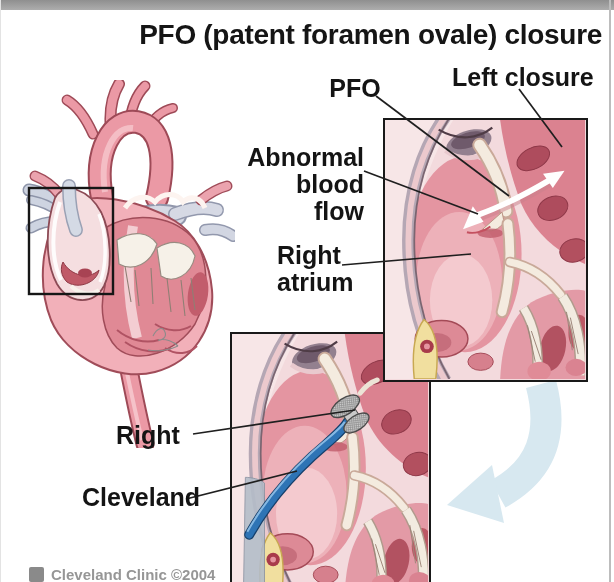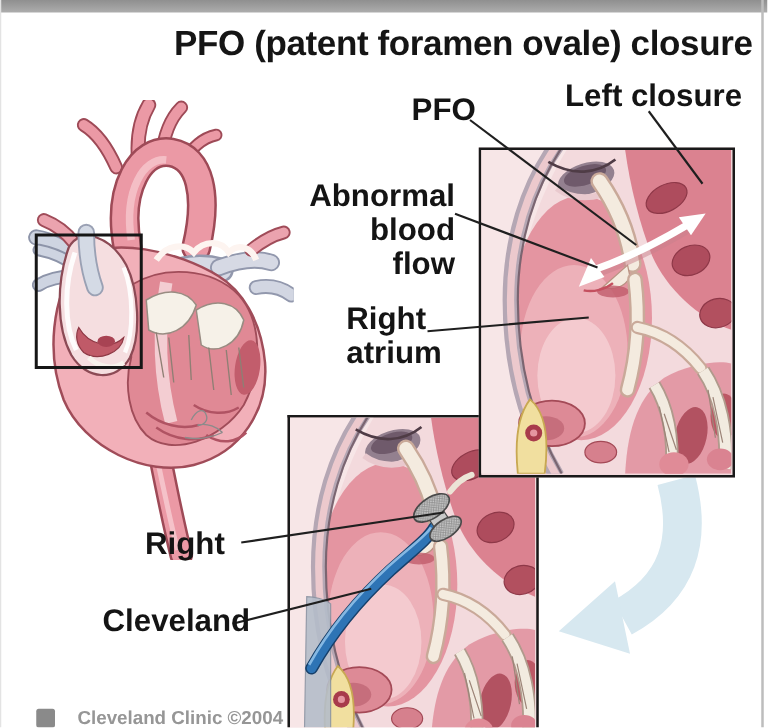--- a/index.html
+++ b/index.html
@@ -25,21 +25,21 @@
 
   #heart-fig{left:5px;top:80px;z-index:1}
   #step-arrow{left:430px;top:378px;z-index:1}
 
   .panel{position:absolute;background:#f3dadd;border:2.5px solid #191919;overflow:hidden;box-sizing:border-box}
   #panel-top{left:383px;top:118px;width:205px;height:264px;z-index:3}
   #panel-bottom{left:230px;top:332px;width:201px;height:250px;z-index:2;border-bottom:none}
 
   #leader-svg{left:0;top:0;z-index:5;pointer-events:none}
 
-  #credit{left:29px;top:566px;display:flex;align-items:center;gap:18px;z-index:6;position:absolute}
+  #credit{left:29px;top:566px;display:flex;align-items:center;gap:7px;z-index:6;position:absolute}
   #credit .mark{width:15px;height:15px;background:#8a8a8a;border-radius:2px}
   #credit .txt{font-size:15px;font-weight:bold;color:#969696;white-space:nowrap}
 </style>
 </head>
 <body>
 
 <svg width="0" height="0" style="position:absolute" aria-hidden="true">
   <defs>
     <pattern id="meshP" width="4" height="4" patternUnits="userSpaceOnUse" patternTransform="rotate(40)">
       <rect width="4" height="4" fill="#cfcfcf"></rect>

